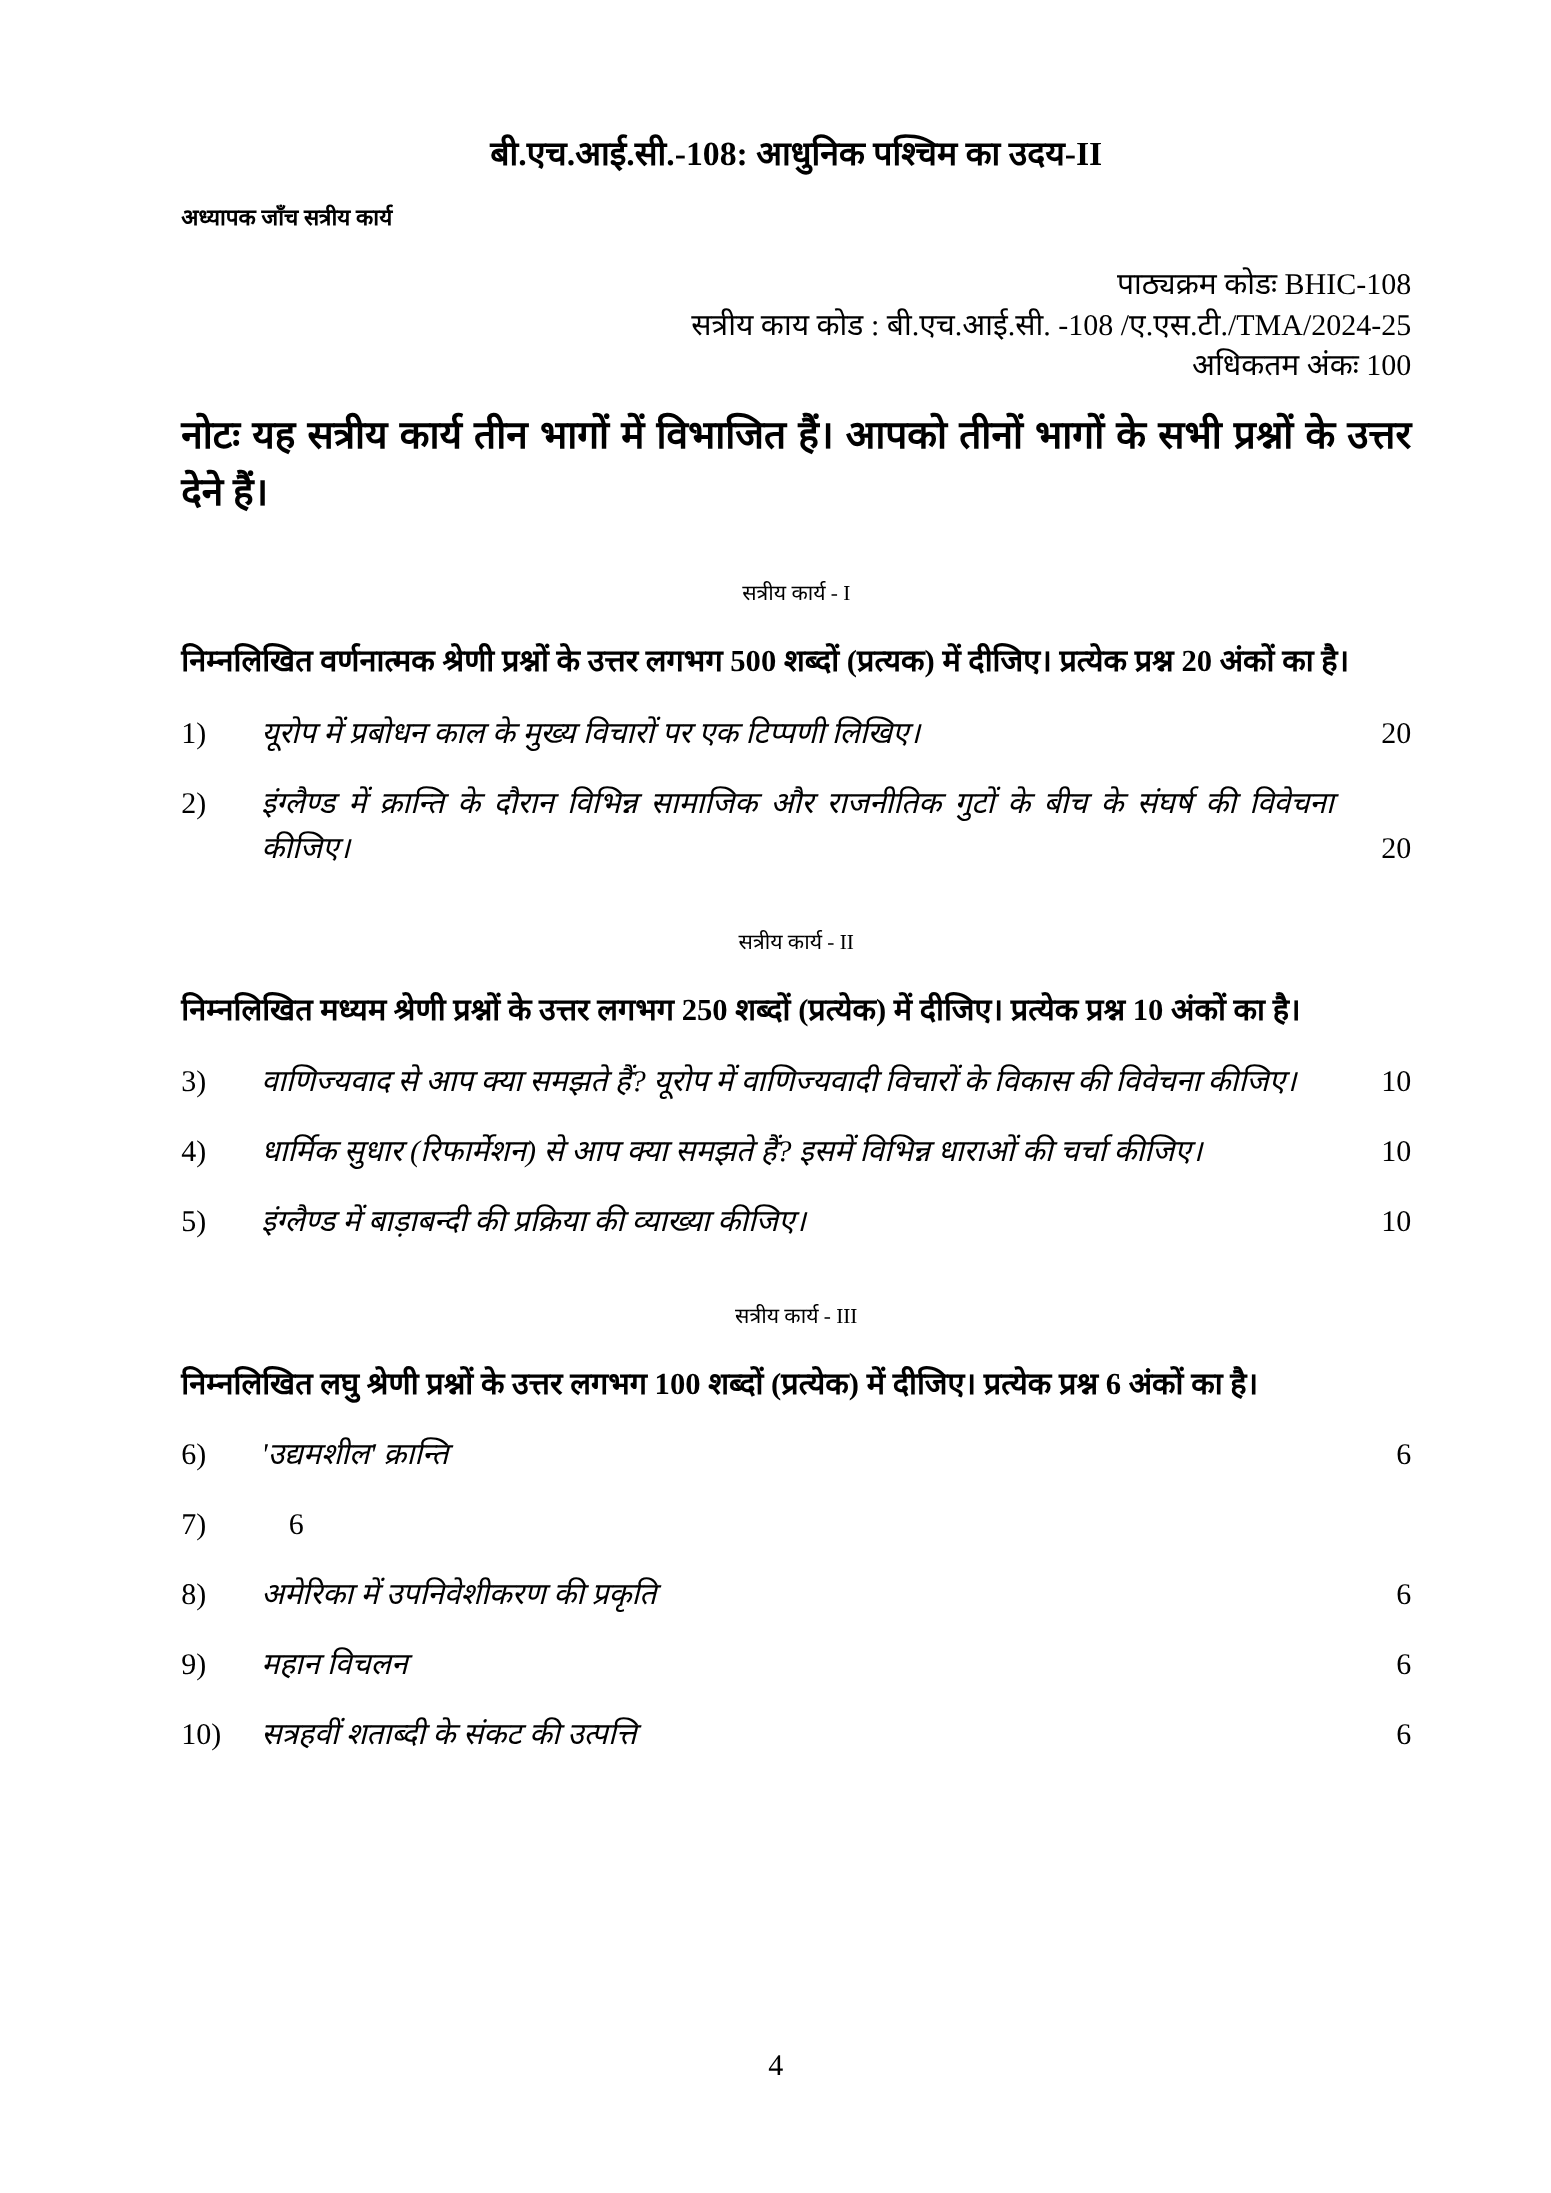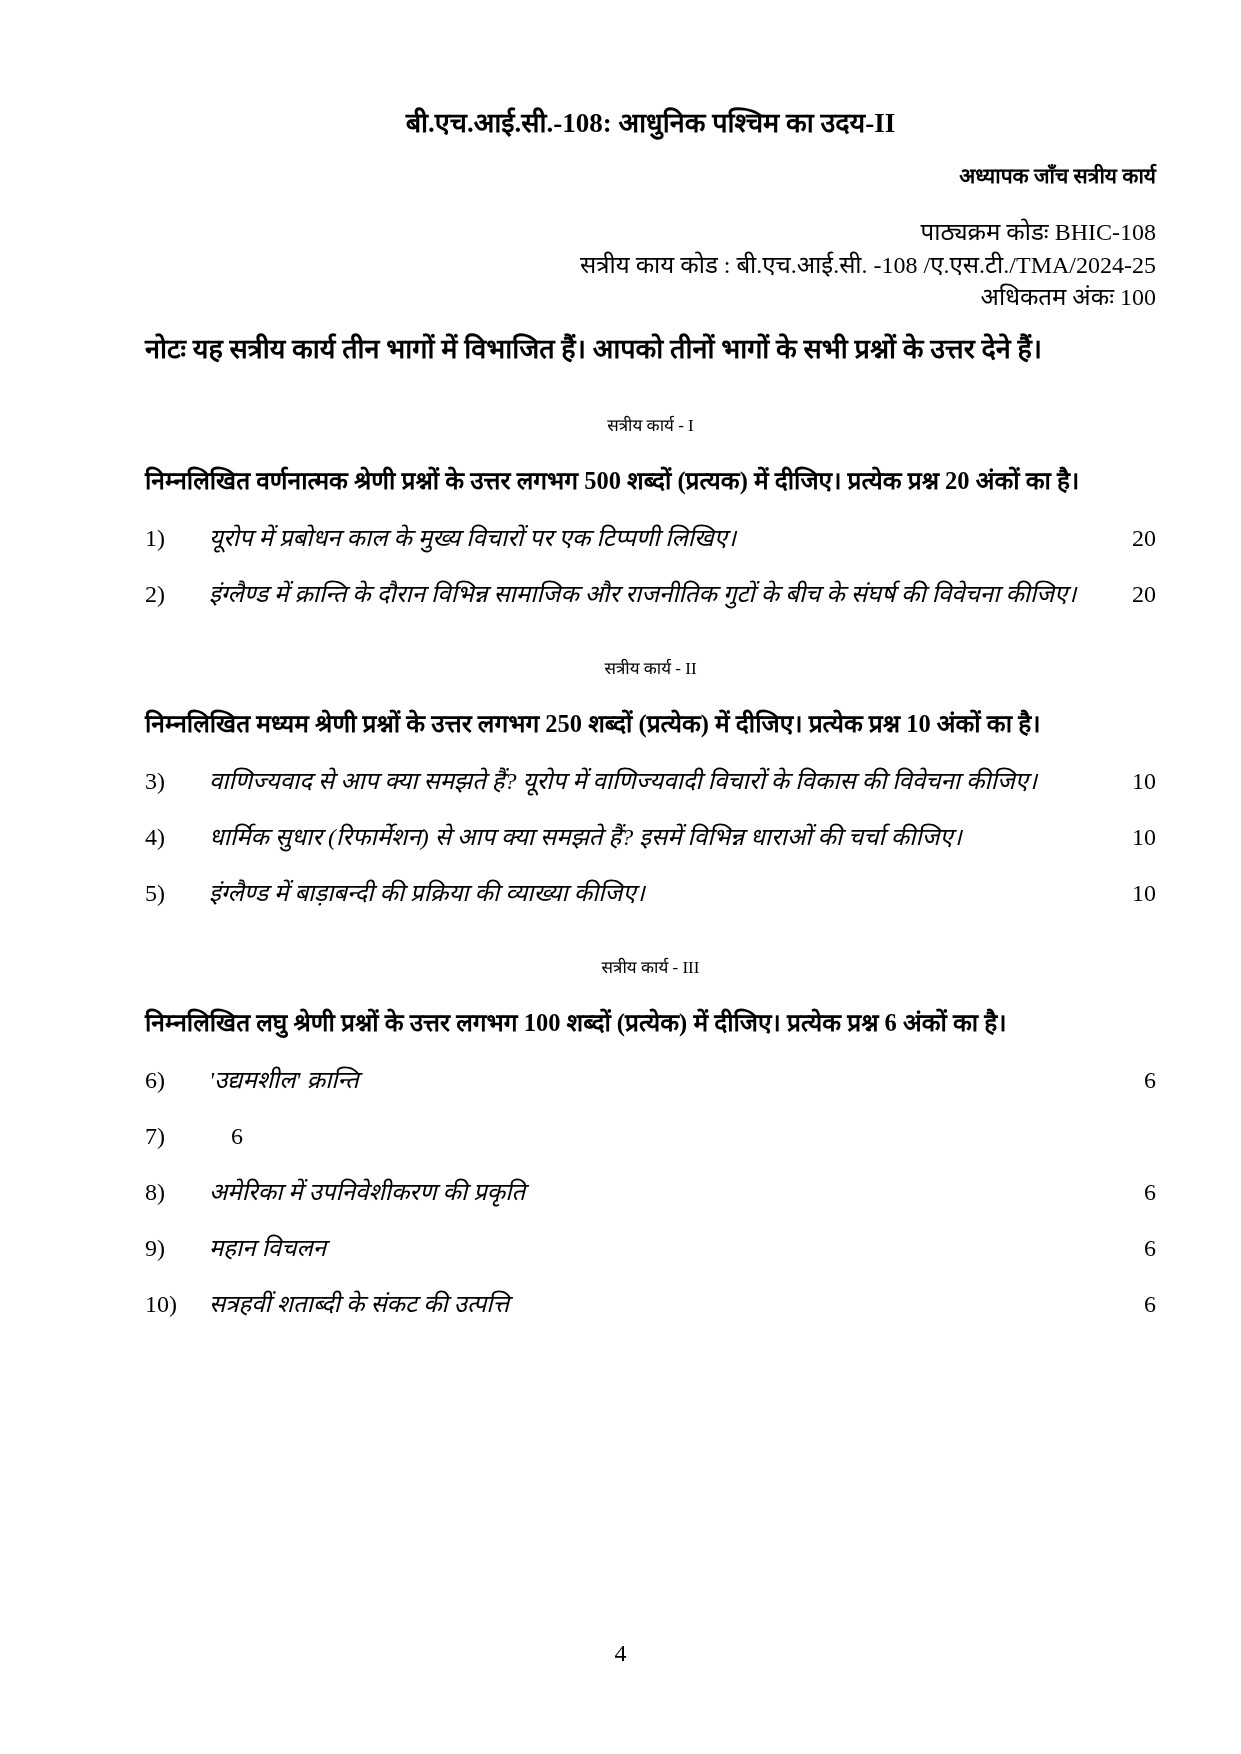--- a/index.html
+++ b/index.html
@@ -6,47 +6,47 @@
   body {
     width: 1241px;
     height: 1754px;
     background: #ffffff;
     color: #000000;
     font-family: "Liberation Serif", "DejaVu Serif", serif;
     position: relative;
     overflow: hidden;
   }
   .content {
-    padding: 106px 85px 0 145px; 
+    padding: 106px 112px 0 145px; 
   }
   .doc-title {
     text-align: center;
     font-weight: bold;
     font-size: 27px;
     line-height: 1.3;
   }
   .doc-subtitle {
-    text-align: right;
+    text-align: left;
     font-weight: bold;
-    font-size: 21px;
+    font-size: 18px;
     line-height: 1.3;
     margin-top: 22px;
   }
   .meta-block {
     margin-top: 26px;
     text-align: right;
     font-size: 24px;
     line-height: 1.34;
   }
   .meta-line .label { font-weight: normal; }
   .meta-line .value { font-weight: normal; }
   .note {
     margin-top: 16px;
     font-weight: bold;
-    font-size: 27px;
+    font-size: 31px;
     line-height: 1.5;
     text-align: justify;
   }
   .section-heading {
     margin-top: 46px;
     text-align: center;
     font-weight: normal;
     font-size: 17px;
     line-height: 1.3;
   }

